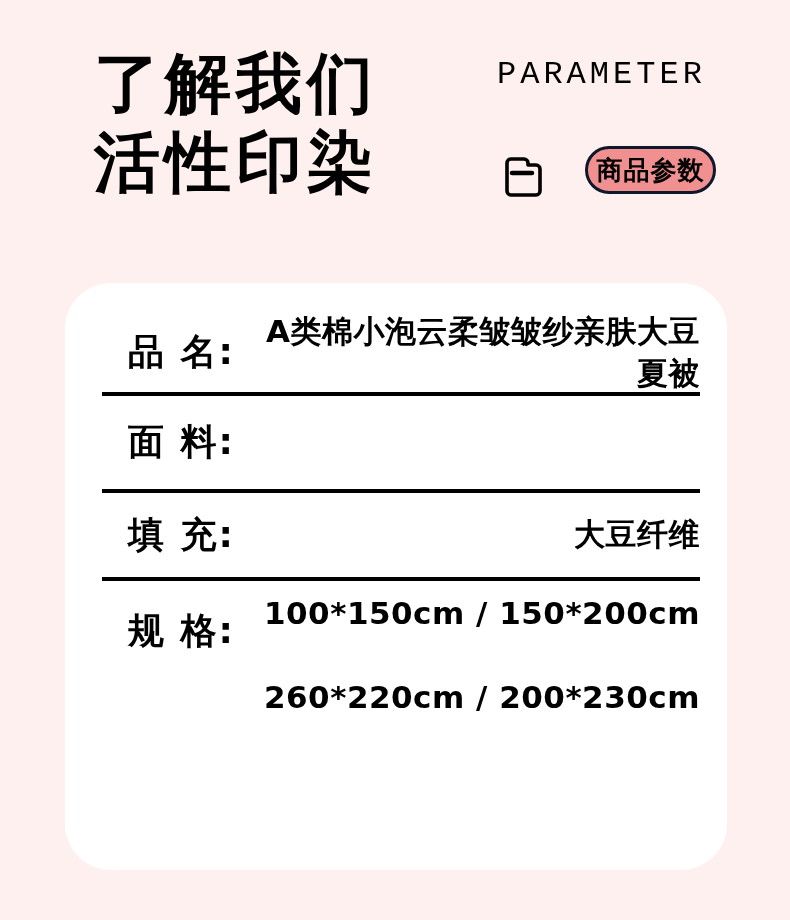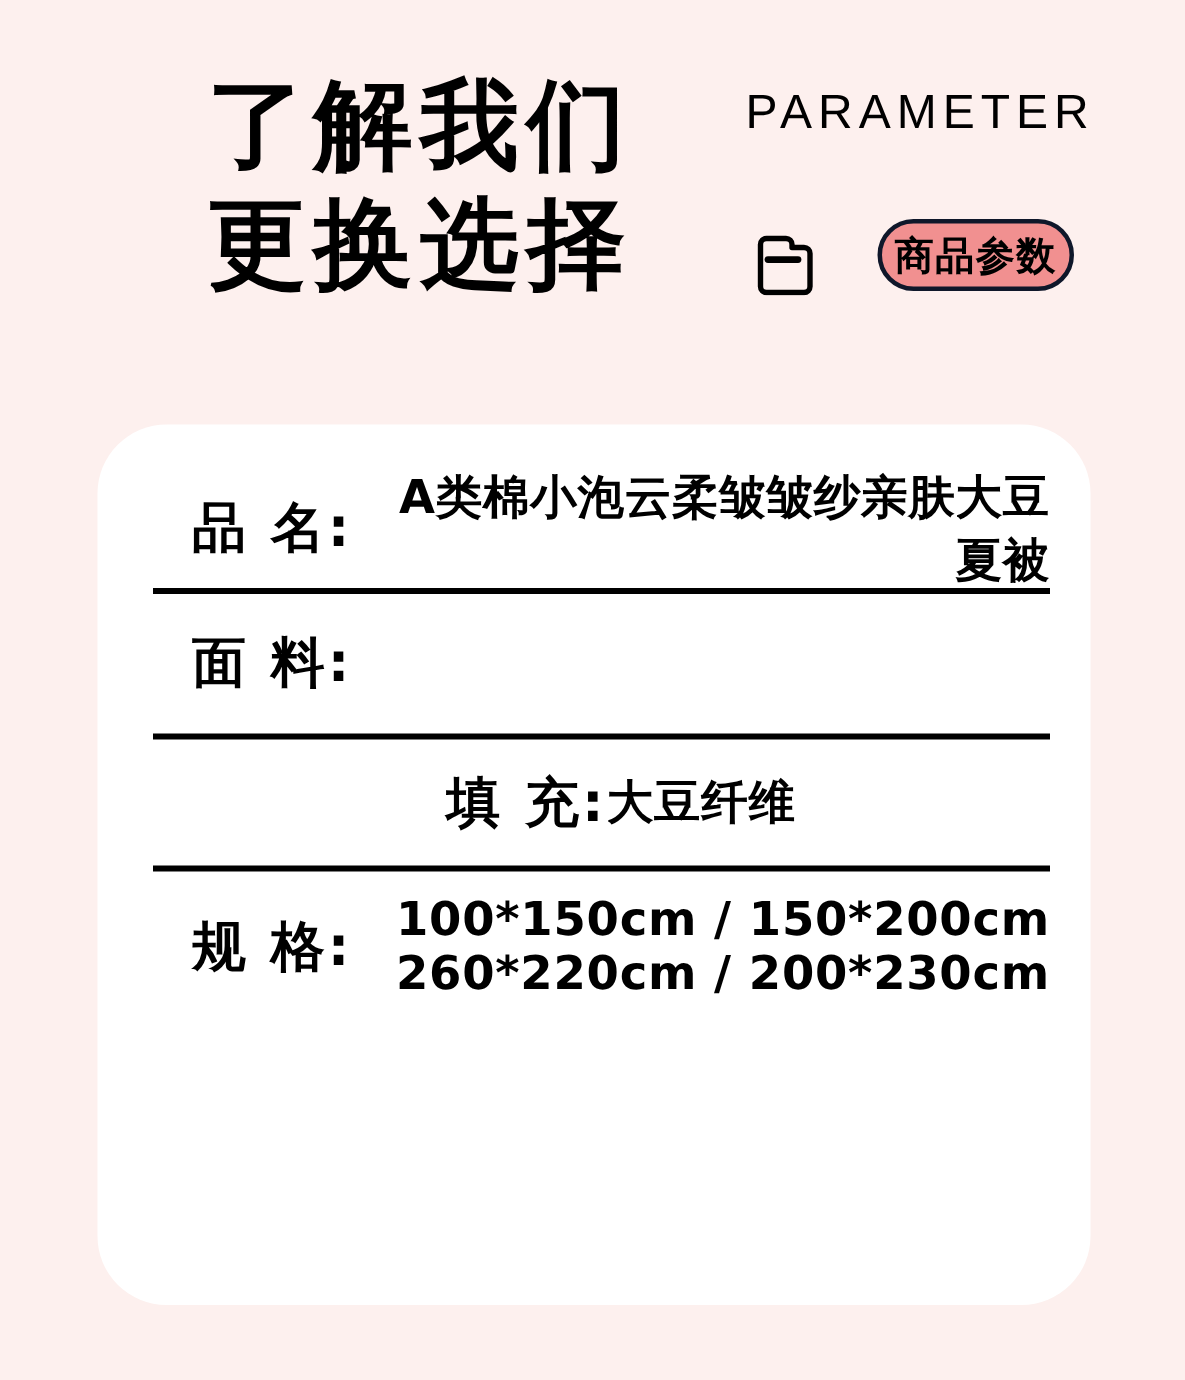--- a/index.html
+++ b/index.html
@@ -15,30 +15,29 @@
   
   .page-title {
     position: absolute;
     left: 94px;
     top: 44px;
     font-size: 66px;
     line-height: 79px;
     font-weight: 900;
     letter-spacing: 5px;
     font-family: "DejaVu Sans", "Liberation Sans", sans-serif;
-    margin-left: 44px;
   }
   .param-en {
     position: absolute;
     left: 497px;
     top: 56px;
     font-size: 32px;
     font-weight: 400;
     letter-spacing: 4px;
-    font-family: Liberation Sans, sans-serif;
+    font-family: Liberation Mono, monospace;
   }
   .folder-icon {
     position: absolute;
     left: 503px;
     top: 153px;
     width: 40px;
     height: 44px;
   }
   .badge {
     position: absolute;
@@ -75,21 +74,21 @@
     top: 30px;
   }
   .param-row {
     display: flex;
     align-items: center;
     justify-content: space-between;
     border-bottom: 4px solid #000;
   }
   .param-row.r1 { height: 83px; }
   .param-row.r2 { height: 97px; }
-  .param-row.r3 { height: 88px; justify-content: center; }
+  .param-row.r3 { height: 88px; }
   .param-row.r4 { height: 88px; }
   .param-row.r5 { height: 100px; border-bottom: none; }
   .param-label {
     font-size: 36px;
     font-weight: bold;
     margin-left: 26px;
     letter-spacing: 2px;
     white-space: pre;
     font-family: "DejaVu Sans", "Liberation Sans", sans-serif;
     flex: 0 0 auto;
@@ -97,28 +96,29 @@
   .param-value {
     font-size: 31px;
     font-weight: bold;
     text-align: right;
     letter-spacing: 0.5px;
     font-family: "DejaVu Sans", "Liberation Sans", sans-serif;
   }
   .param-value .spec-line {
     line-height: 36px;
     white-space: nowrap;
+    margin-top: 48px;
   }
 </style>
 </head>
 <body>
 
 <div class="page-title">
   <div>了解我们</div>
-  <div>更换选择</div>
+  <div>活性印染</div>
 </div>
 
 <div class="param-en">PARAMETER</div>
 
 <span class="folder-icon">
   <svg width="40" height="44" viewBox="0 0 40 44" fill="none" xmlns="http://www.w3.org/2000/svg">
     <path d="M4 38 V10 a4 4 0 0 1 4 -4 h13 a4 4 0 0 1 4 4 v2 h8 a4 4 0 0 1 4 4 v22 a4 4 0 0 1 -4 4 H8 a4 4 0 0 1 -4 -4 z" stroke="#000" stroke-width="3.6" stroke-linejoin="round"></path>
     <line x1="9" y1="20" x2="29" y2="20" stroke="#000" stroke-width="4.5" stroke-linecap="round"></line>
   </svg>
 </span>

